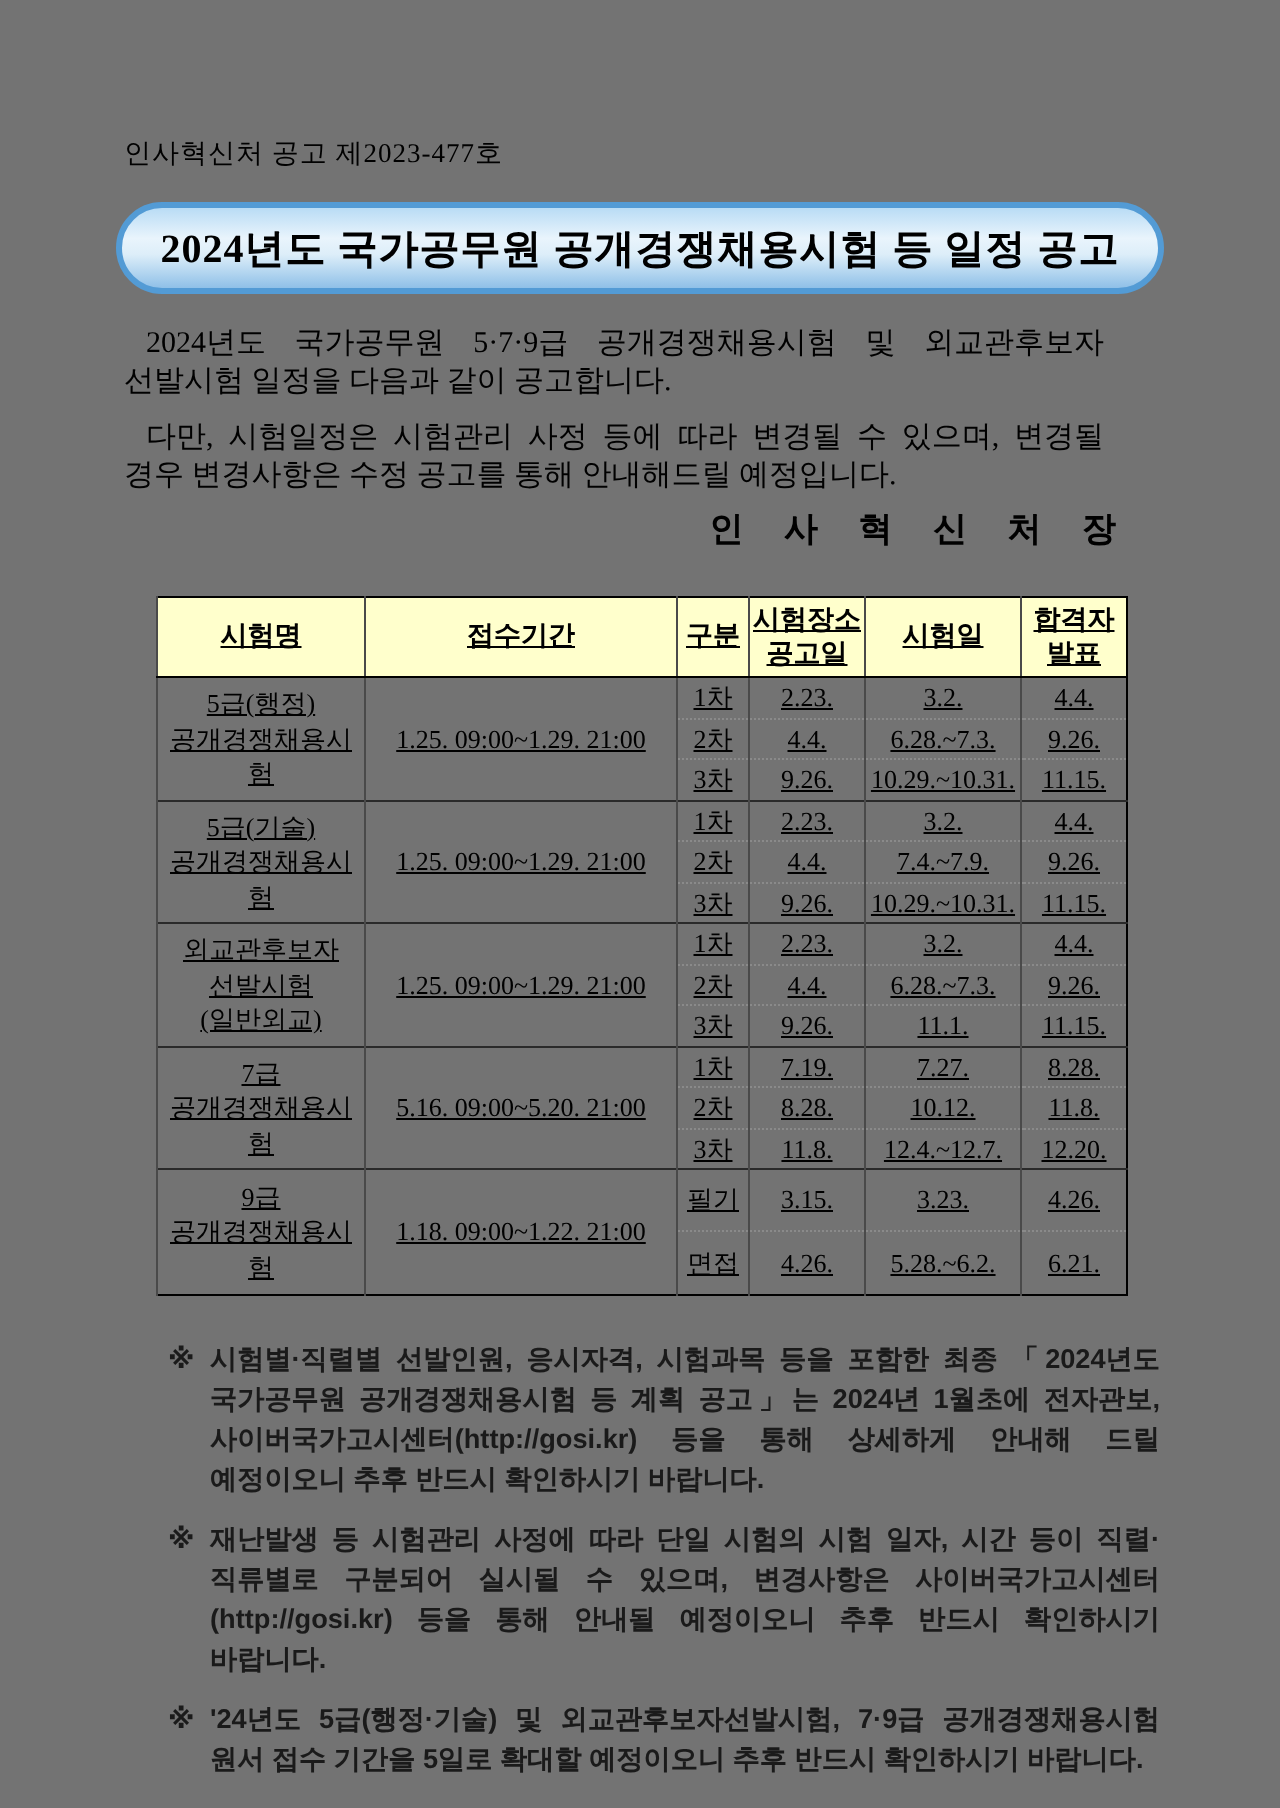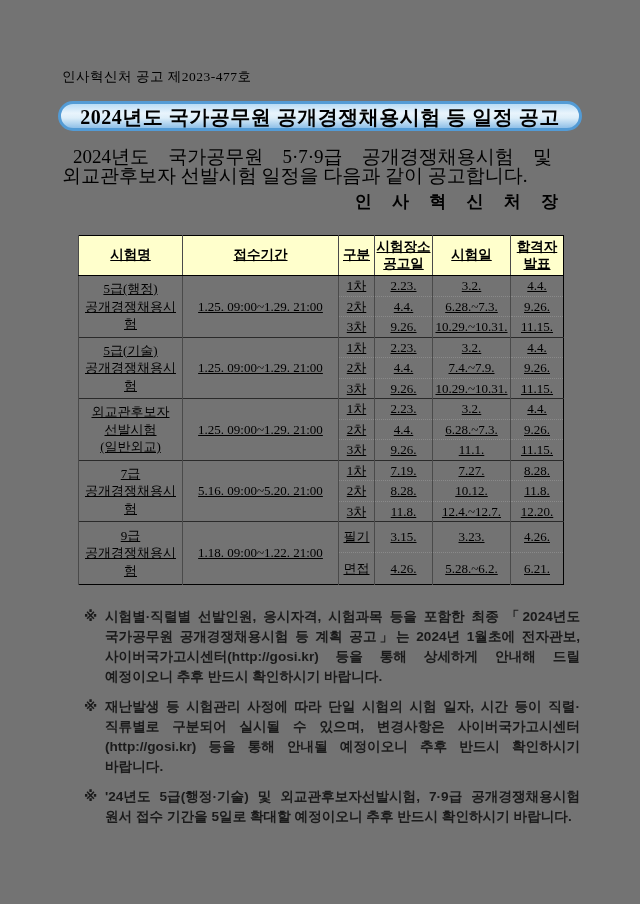--- a/index.html
+++ b/index.html
@@ -7,31 +7,31 @@
   .page {
     position:relative; width:640px; height:904px; background:#737373;
     font-family:"Liberation Serif","DejaVu Serif",serif; color:#000;
     overflow:hidden;
   }
   .notice-no {
     margin:68px 62px 0 62px;
     font-size:13.5px; letter-spacing:0.5px;
   }
   .title-box {
-    margin:15px 58px 0 58px; height:30px;
+    margin:15px 58px 0 58px; height:46px;
     border:3px solid #539bd5; border-radius:23px;
     background:linear-gradient(180deg,#b9dcf5 0%, #e9f4fc 38%, #ddeef9 58%, #8fc0e8 100%);
-    display:flex; justify-content:center;
+    display:flex; align-items:center; justify-content:center;
   }
   .title-box .title {
     font-size:20px; font-weight:bold; letter-spacing:0.5px;
   }
   .para {
     margin:16px 88px 0 62px;
-    font-size:19px; line-height:19px; text-align:justify; text-indent:11px;
+    font-size:15px; line-height:19px; text-align:justify; text-indent:11px;
     word-break:keep-all;
     font-family:Liberation Serif, serif;
   }
   .para + .para { margin-top:9px; }
   .date-line {
     margin-top:19px; text-align:center; font-size:14px; letter-spacing:3px;
   }
   .signer-line {
     margin:5px 74px 12px 0; text-align:right;
     font-size:17px; font-weight:bold; letter-spacing:8px;
@@ -71,20 +71,21 @@
 
 <div class="page">
 
   <div class="notice-no">인사혁신처 공고 제2023-477호</div>
 
   <div class="title-box">
     <span class="title">2024년도 국가공무원 공개경쟁채용시험 등 일정 공고</span>
   </div>
 
   <p class="para">2024년도 국가공무원 5·7·9급 공개경쟁채용시험 및 외교관후보자 선발시험 일정을 다음과 같이 공고합니다.</p>
+  <p class="para">다만, 시험일정은 시험관리 사정 등에 따라 변경될 수 있으며, 변경될 경우 변경사항은 수정 공고를 통해 안내해드릴 예정입니다.</p>
 
   <div class="signer-line">인 사 혁 신 처 장</div>
 
   <table class="schedule">
     <colgroup>
       <col style="width:104px">
         <col style="width:156px">
         <col style="width:36px">
       <col style="width:58px">
         <col style="width:78px">

